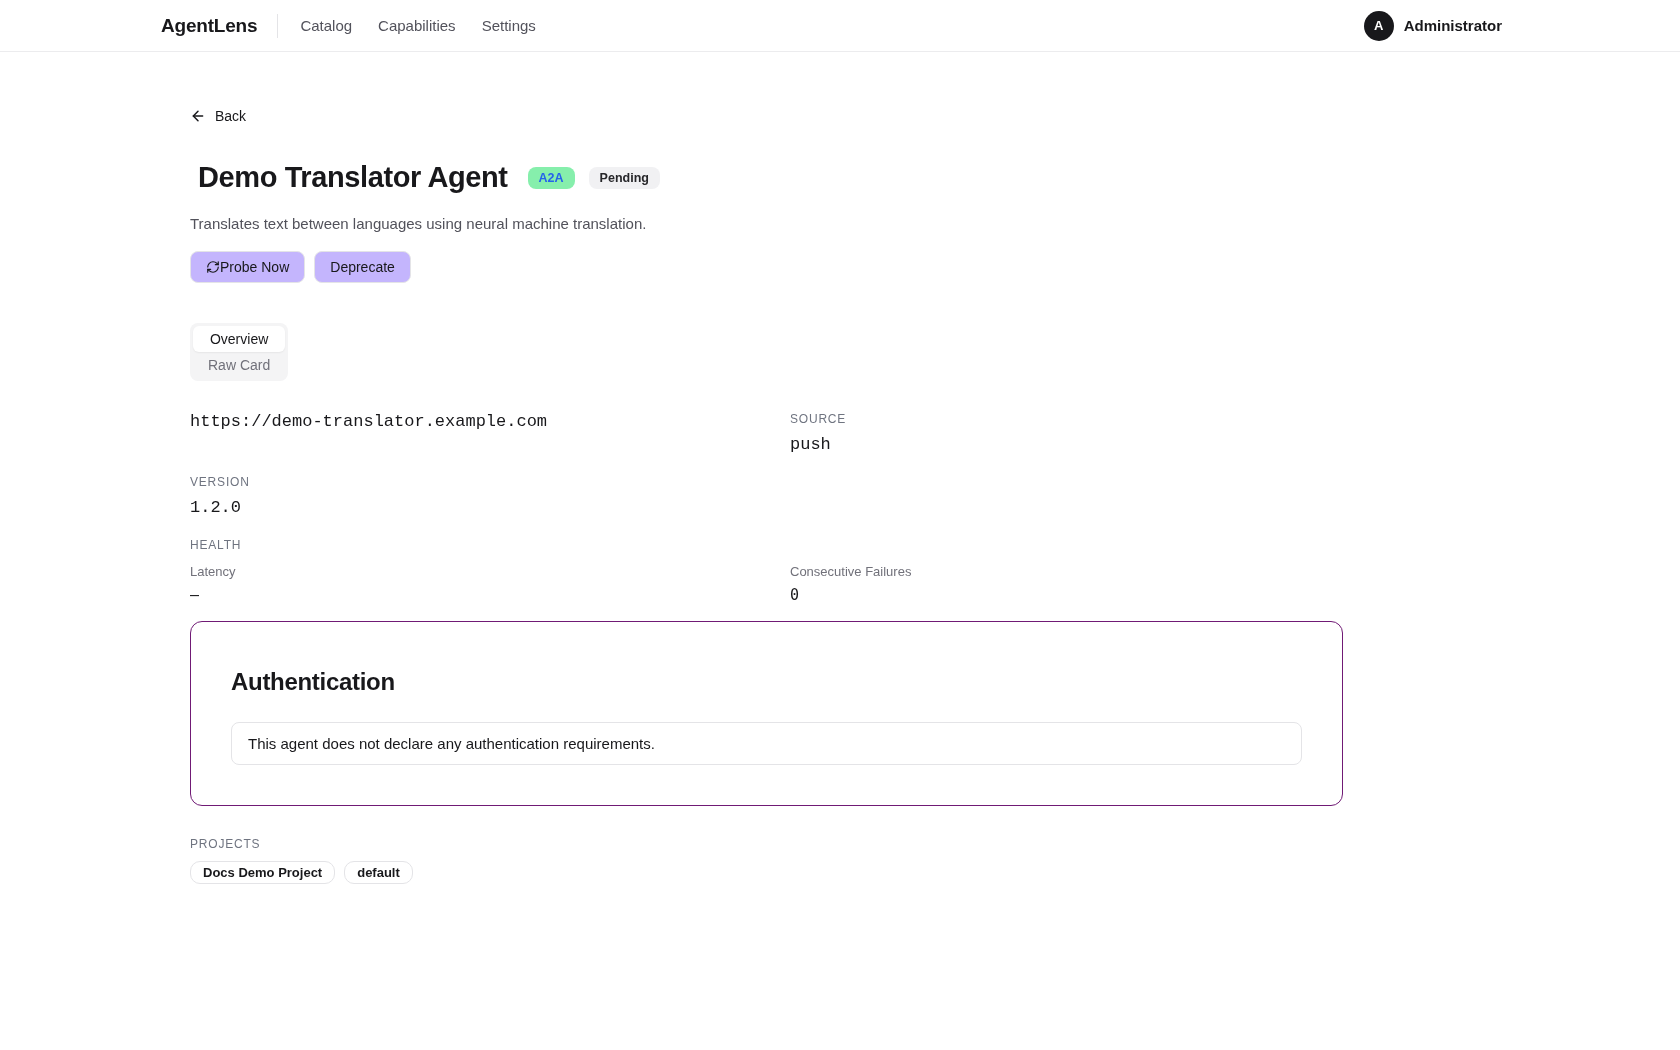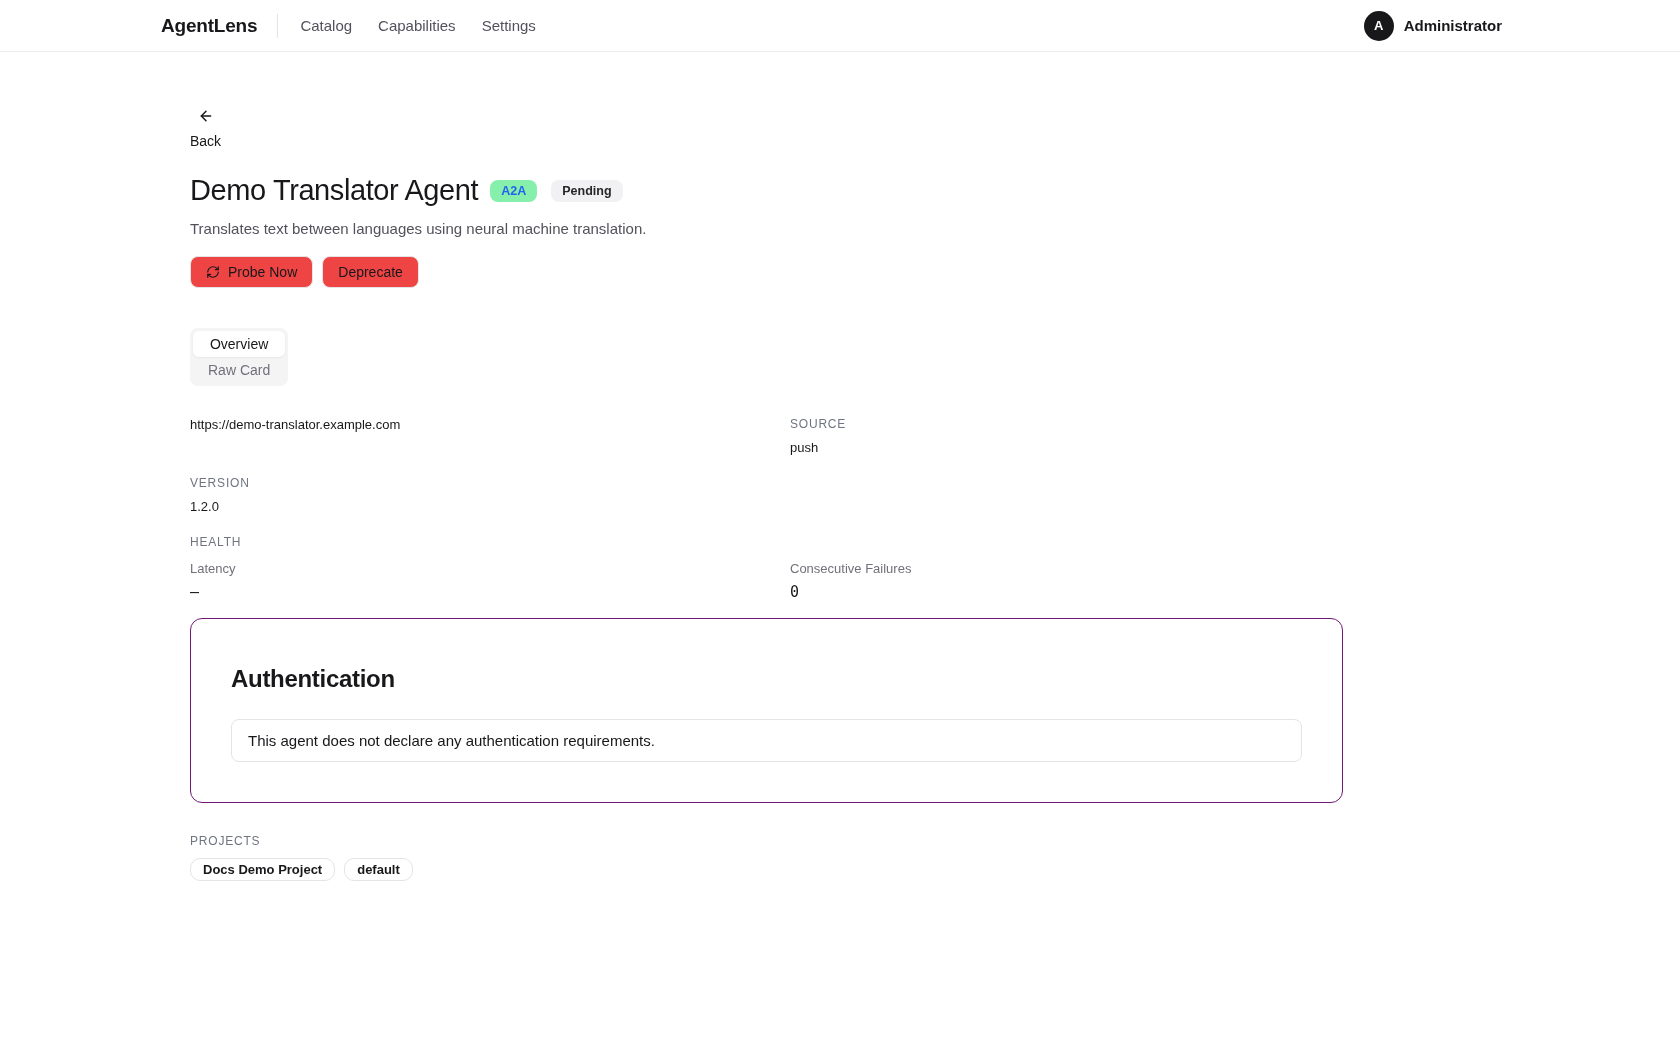--- a/index.html
+++ b/index.html
@@ -60,34 +60,33 @@
   .back-link {
     display: inline-flex;
     align-items: center;
     gap: 9px;
     font-size: 14px;
     font-weight: 500;
     color: #18181b;
     cursor: pointer;
     background: none; border: none; padding: 0;
     font-family: inherit;
-    flex-direction: column;
   }
   .back-link svg { display: block; }
 
   .title-row {
     margin-top: 25px;
     display: flex;
     align-items: center;
     gap: 12px;
   }
   .page-title {
-    margin: 0;
+    margin: 8px;
     font-size: 29px;
-    font-weight: 400;
+    font-weight: 700;
     letter-spacing: -0.4px;
   }
   .badge {
     display: inline-flex;
     align-items: center;
     border-radius: 8px;
     padding: 3px 11px;
     font-size: 12.5px;
     font-weight: 600;
     line-height: 16px;
@@ -98,22 +97,22 @@
   .description {
     margin-top: 13px;
     font-size: 15px;
     color: #52525b;
   }
 
   .actions { margin-top: 19px; display: flex; gap: 9px; }
   .btn {
     display: inline-flex;
     align-items: center;
-    gap: 8px;
-    background: #ef4444;
+    gap: 0;
+    background: #c4b5fd;
     border: 1px solid #e4e4e7;
     border-radius: 8px;
     padding: 7px 15px;
     font-size: 14px;
     font-weight: 500;
     color: #18181b;
     font-family: inherit;
     cursor: pointer;
   }
   .btn svg { display: block; }
@@ -144,22 +143,22 @@
   }
 
   .section-label {
     font-size: 12px;
     font-weight: 500;
     letter-spacing: 0.8px;
     color: #6f7480;
     margin-bottom: 9px;
   }
   .mono-value {
-    font-family: Liberation Sans, sans-serif;
-    font-size: 13px;
+    font-family: Liberation Mono, monospace;
+    font-size: 17px;
     color: #18181b;
   }
 
   .detail-grid {
     display: grid;
     grid-template-columns: 1fr 1fr;
     column-gap: 12px;
   }
   .details { margin-top: 31px; }
   .detail-item { margin-bottom: 21px; }

